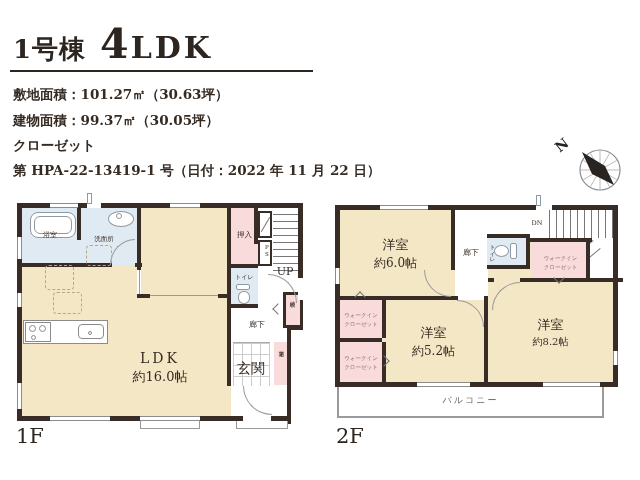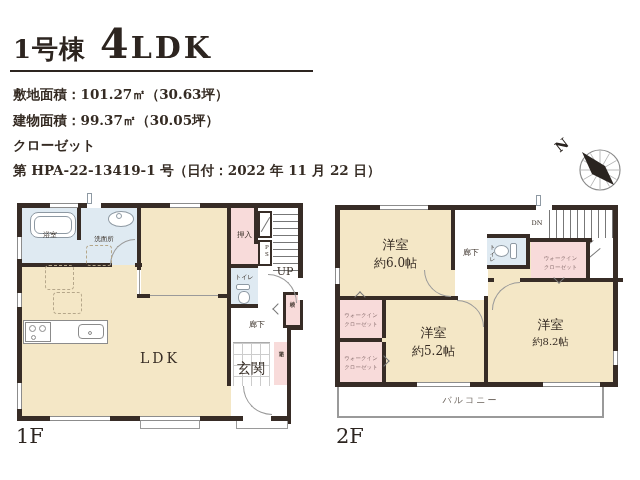--- a/index.html
+++ b/index.html
@@ -140,20 +140,21 @@
   <div class="lbl" style="left:4px;top:22px;width:48px;font-size:7px">浴室</div>
   <div class="lbl" style="left:56px;top:27px;width:52px;font-size:6.5px">洗面所</div>
   <div class="lbl" style="left:209px;top:22px;width:27px;font-size:7.5px">押入</div>
   <div class="lbl" style="left:209px;top:65px;width:27px;font-size:6px">トイレ</div>
   <div class="lbl vtx" style="left:266px;top:89px;font-size:5.5px">収納</div>
   <div class="lbl" style="left:220px;top:111px;width:30px;font-size:8px">廊下</div>
   <div class="lbl" style="left:211px;top:150px;width:36px;font-size:14px">玄関</div>
   <div class="lbl vtx" style="left:255px;top:139px;font-size:5.5px">下足箱</div>
   <div class="lbl" style="left:78px;top:140px;width:120px">
     <div style="font-size:14px;letter-spacing:3px">LDK</div>
+    <div style="font-size:13px">約16.0帖</div>
   </div>
 </div>
 
 <div class="fix" style="left:87px;top:193px;width:5px;height:11px"></div>
 <div class="abs bx" style="left:140px;top:421px;width:60px;height:8px;border:1px solid #9a9a9a;border-top:none"></div>
 <div class="abs bx" style="left:236px;top:421px;width:52px;height:8px;border:1px solid #9a9a9a;border-top:none"></div>
 <div class="floorlabel" style="left:16px;top:424px">1F</div>
 
 <div class="plan" id="f2" style="left:335px;top:205px;width:283px;height:182px">
 

